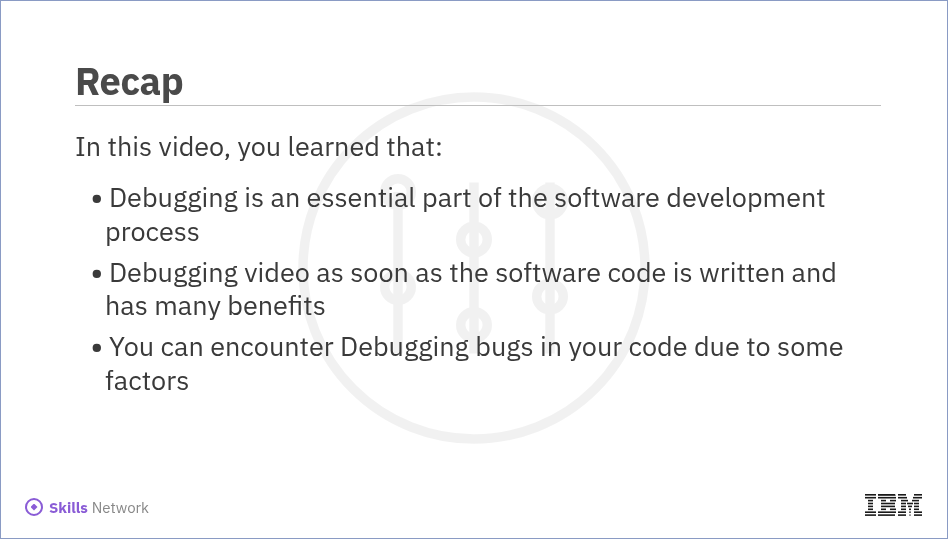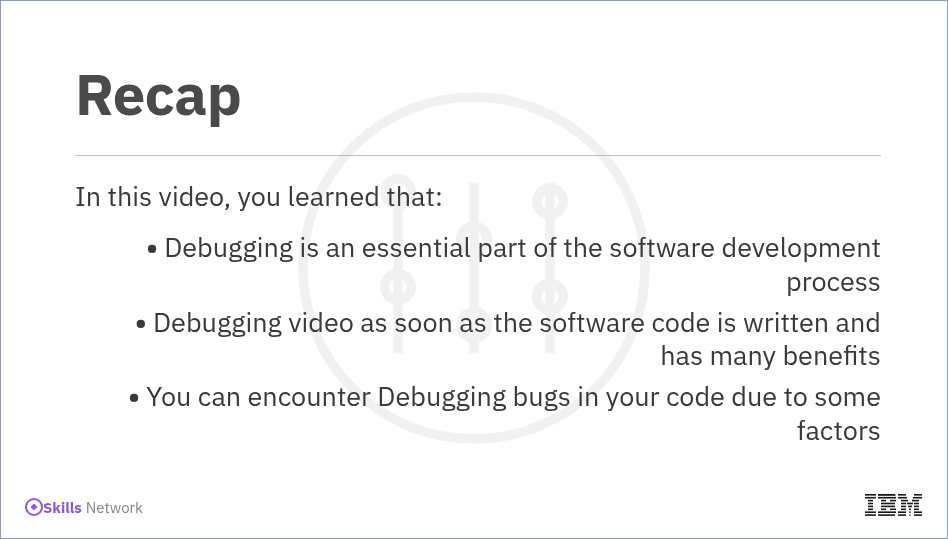--- a/index.html
+++ b/index.html
@@ -26,63 +26,63 @@
     }
     .watermark svg {
       width: 380px;
       height: 380px;
     }
     .content {
       position: relative;
       padding: 55px 66px 0 74px;
     }
     .title {
-      font-size: 58px;
+      font-size: 38px;
       font-weight: 700;
       color: #4a4a4a;
       letter-spacing: -0.5px;
-      padding-bottom: 24px;
+      padding-bottom: 0;
       border-bottom: 1px solid #bfbfbf;
       margin-bottom: 22px;
     }
     .intro {
       font-size: 27px;
       color: #3a3a3a;
       margin-bottom: 17px;
       line-height: 1.3;
     }
     .bullets {
       list-style: none;
     }
     .bullets li {
       font-size: 27px;
       color: #3a3a3a;
       line-height: 1.25;
       padding-left: 30px;
       text-indent: -14px;
       margin-bottom: 7px;
-      text-align: right;
     }
     .bullets li::before {
       content: "• ";
       font-weight: bold;
     }
     .footer {
       position: absolute;
       bottom: 18px;
       left: 0;
       right: 0;
       padding: 0 24px;
       display: flex;
       justify-content: space-between;
       align-items: center;
     }
     .skills-brand {
       display: flex;
       align-items: center;
+      gap: 6px;
     }
     .skills-icon {
       width: 18px;
       height: 18px;
       border: 2px solid #8a5cd6;
       border-radius: 50%;
       position: relative;
       display: flex;
       align-items: center;
       justify-content: center;

